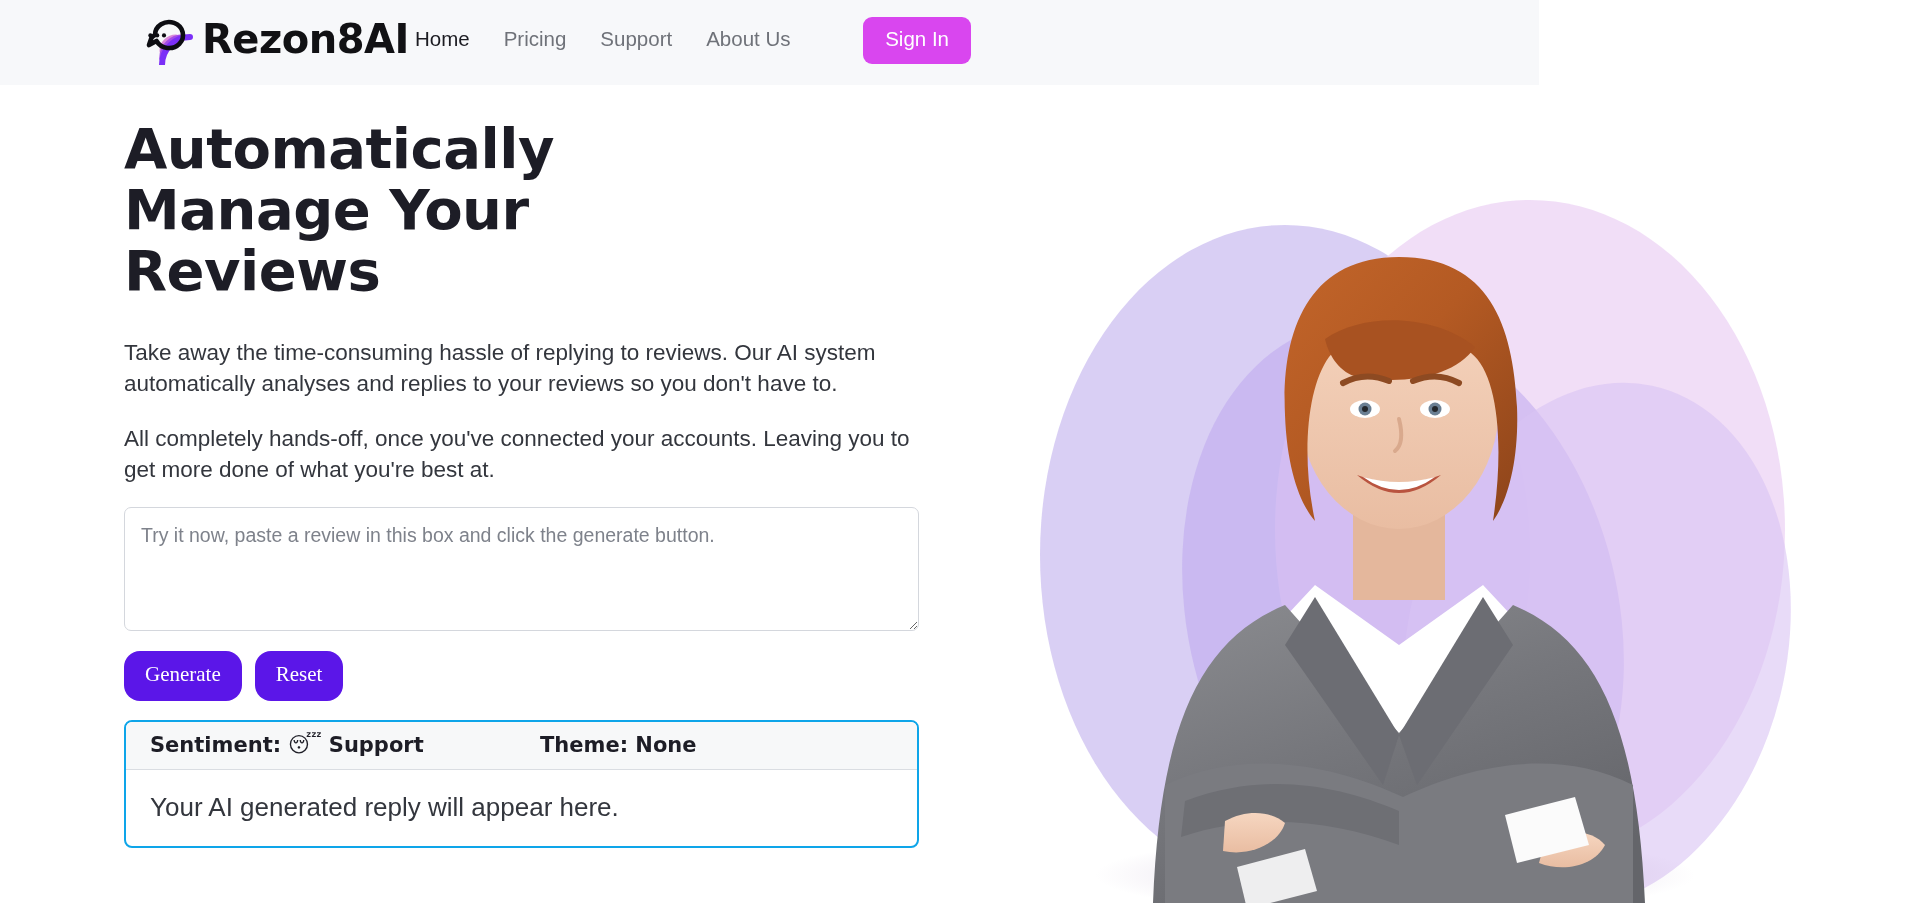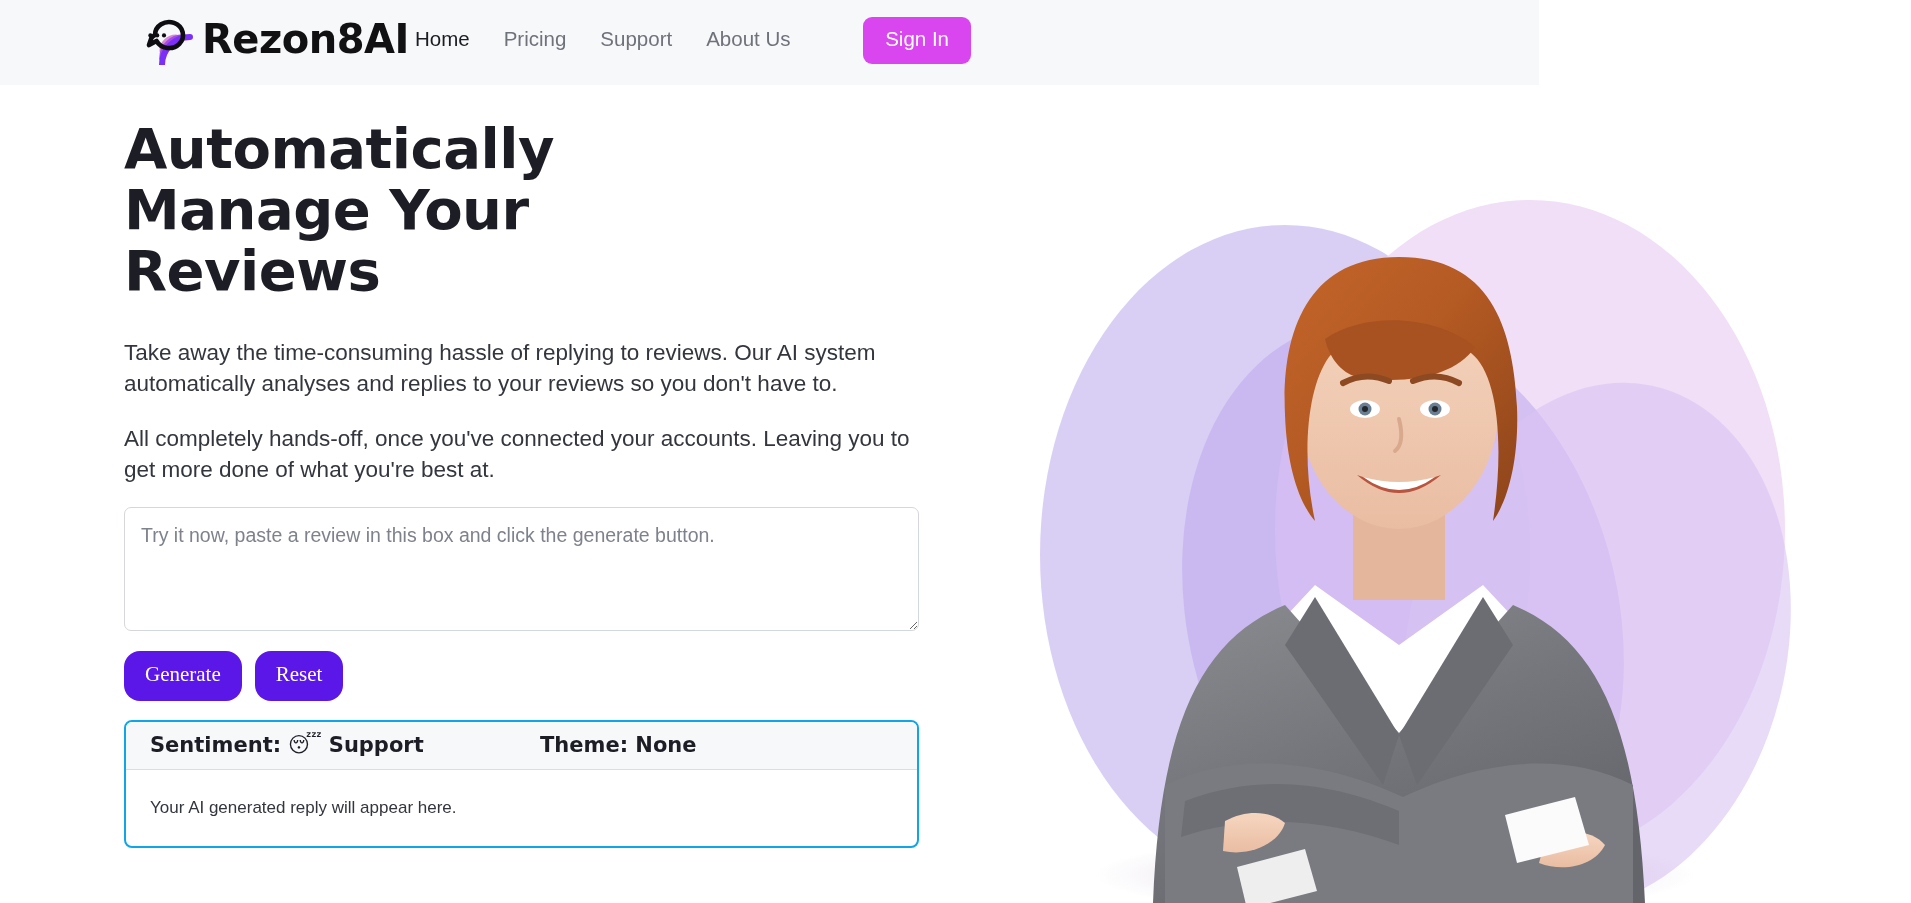--- a/index.html
+++ b/index.html
@@ -171,21 +171,21 @@
     flex: 0 0 auto;
   }
   .sentiment-emoji { font-size: 21px; line-height: 1; }
   .result-body {
     min-height: 76px;
     display: flex;
     align-items: center;
     padding: 0 24px;
     font-family: "Liberation Sans", sans-serif;
     font-weight: normal;
-    font-size: 17px;
+    font-size: 26px;
     color: #33363d;
   }
 
   
   .hero-art {
     position: absolute;
     left: 985px;
     top: 0;
     width: 820px;
     height: 818px;

